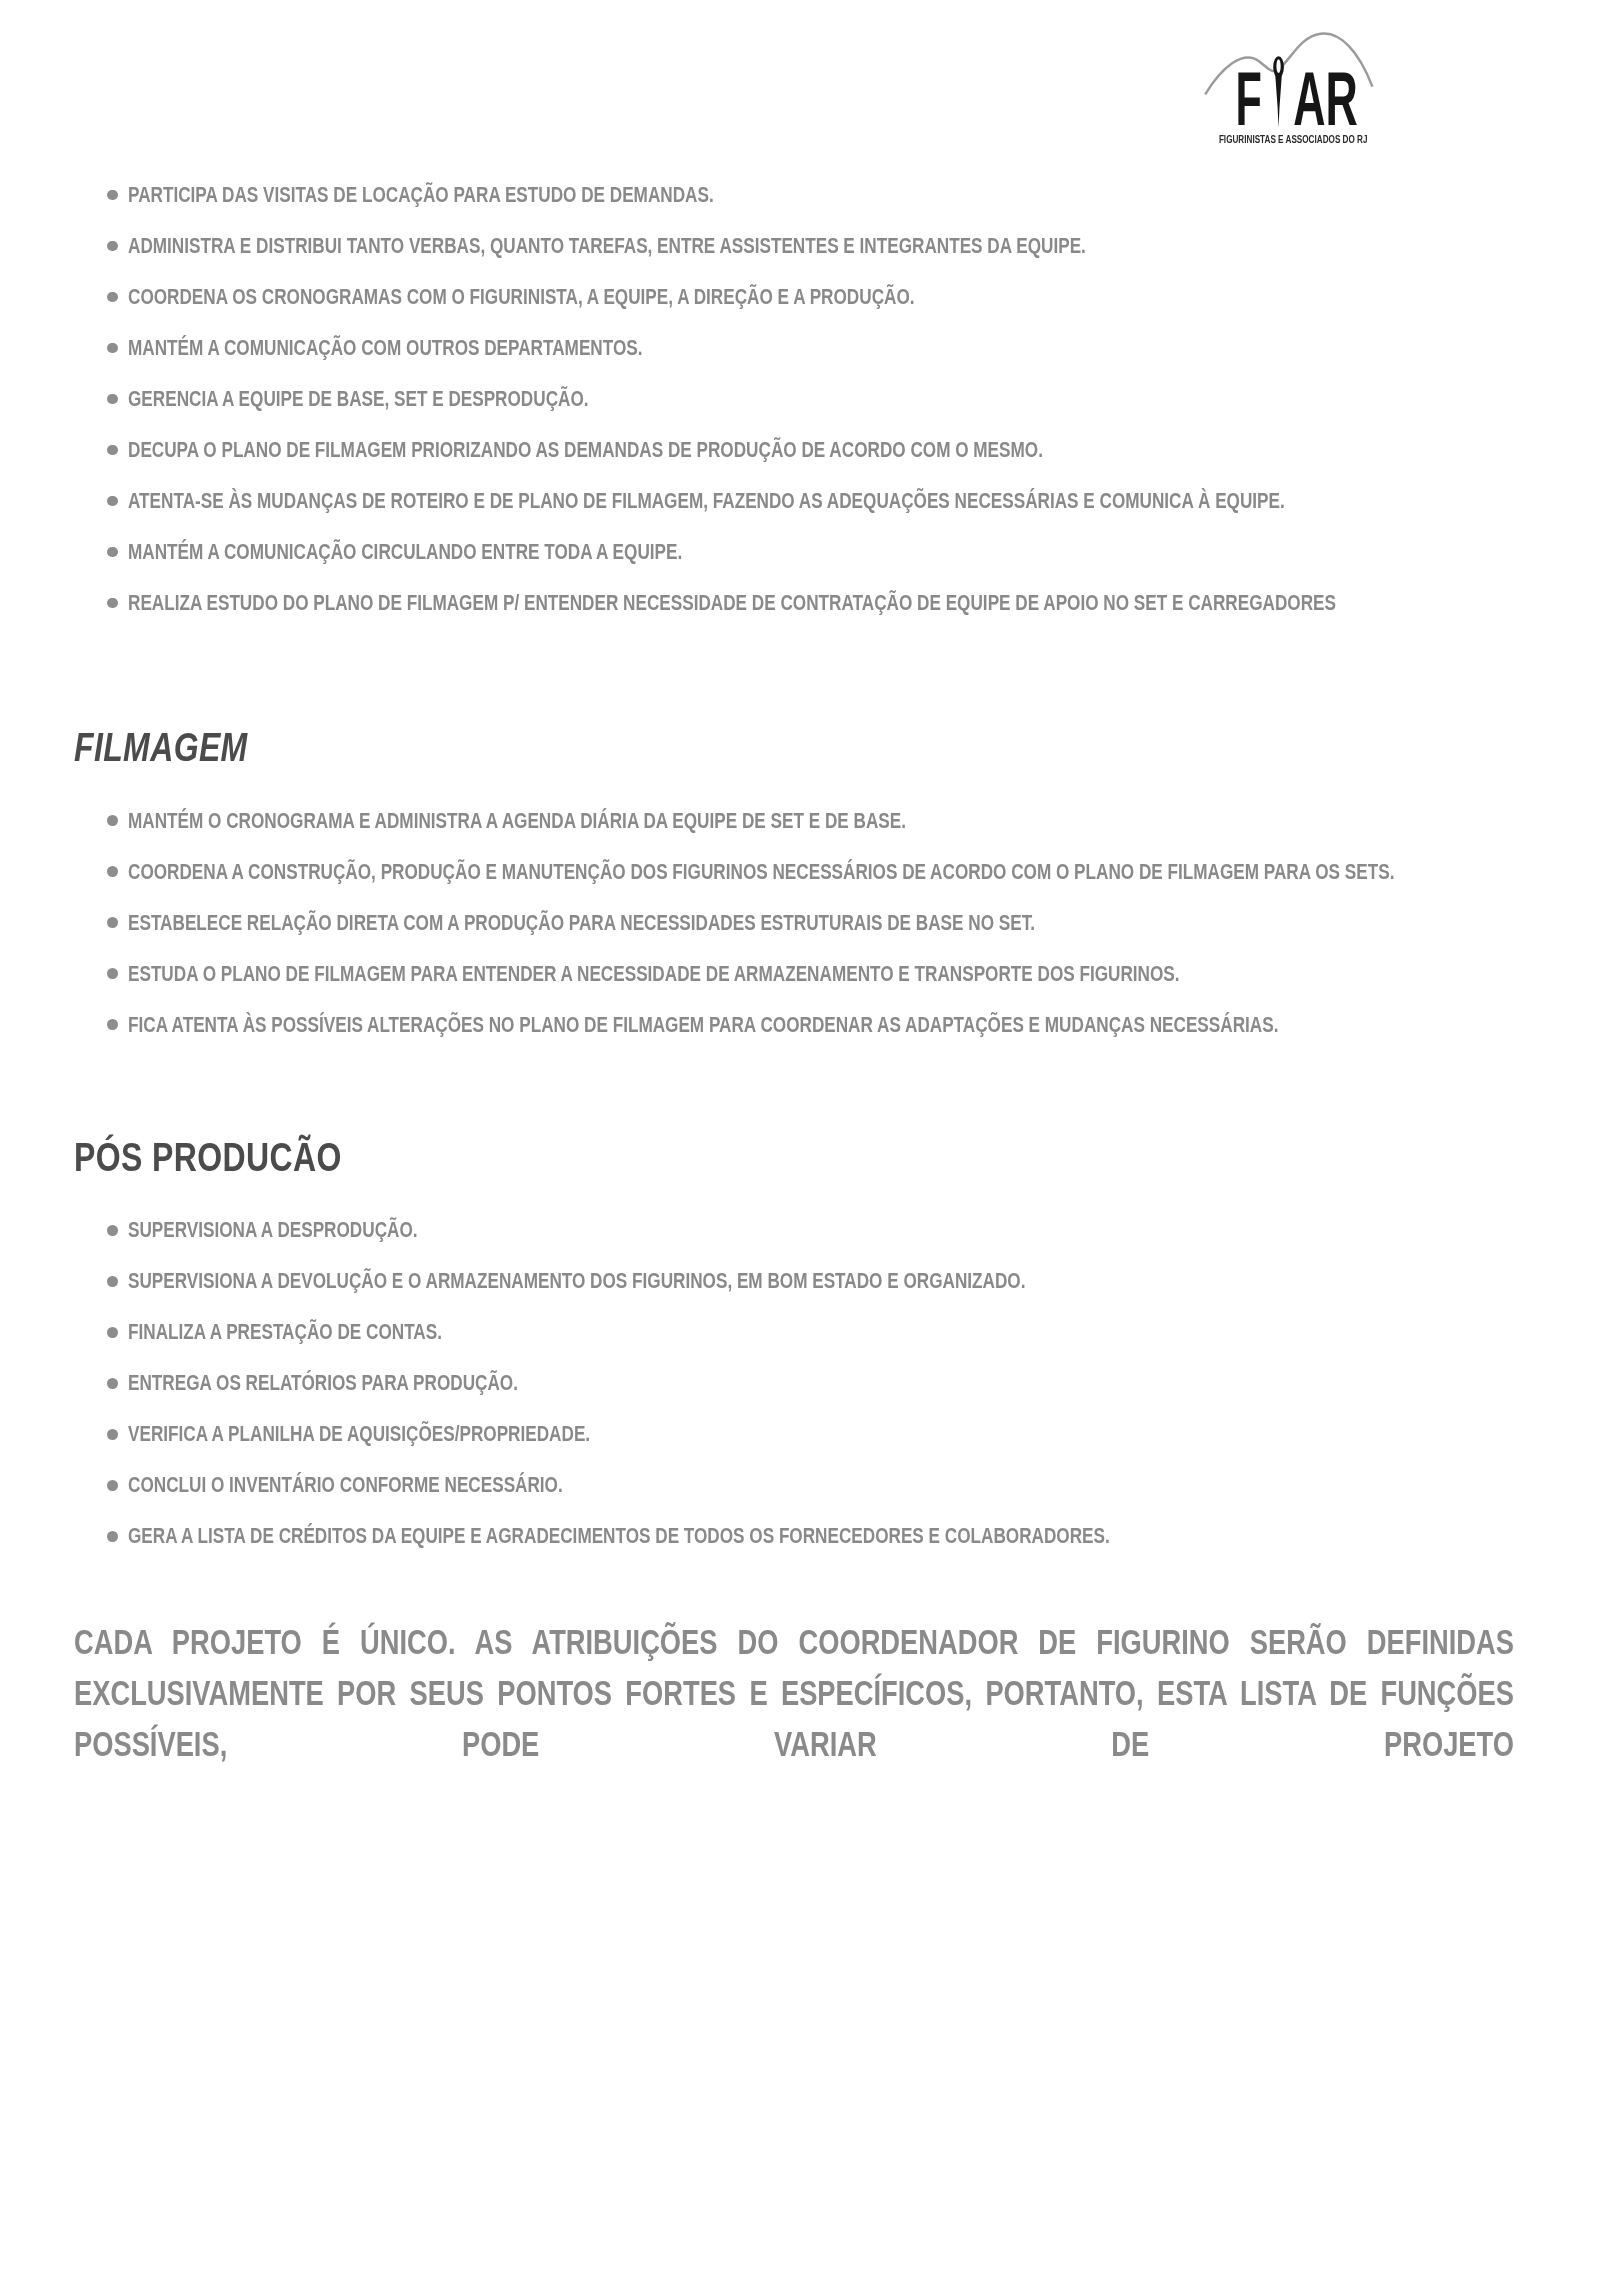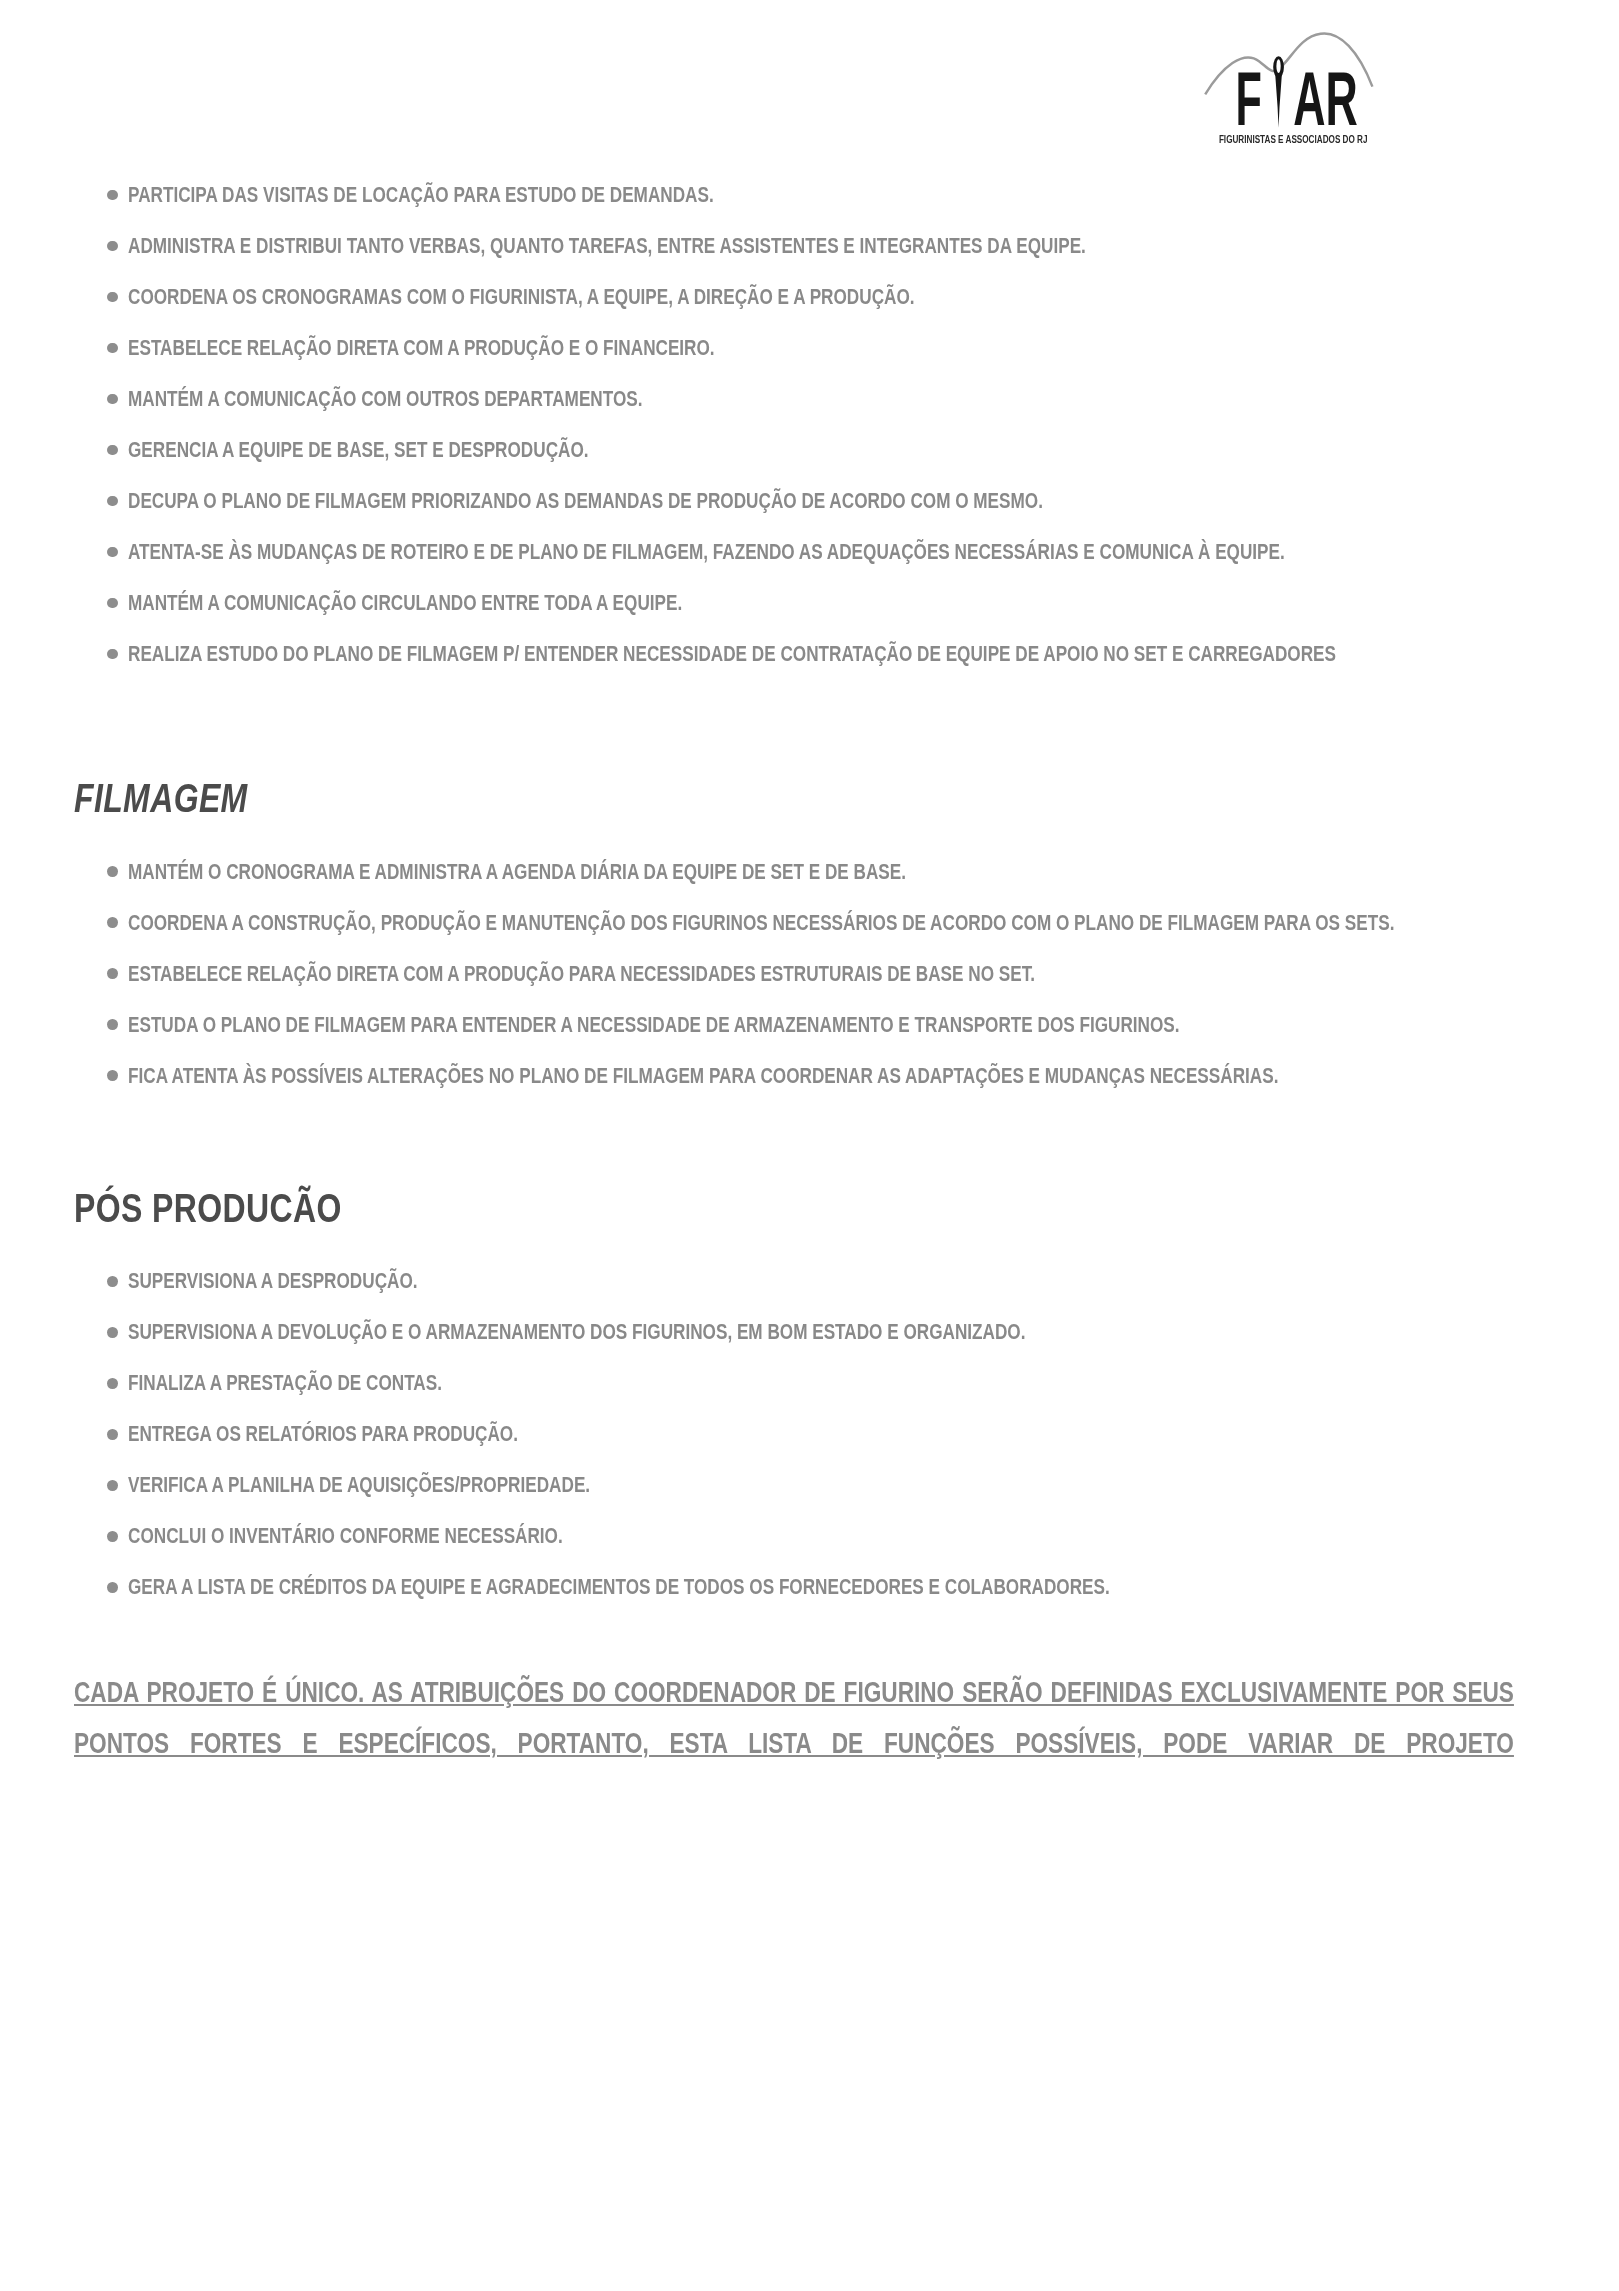--- a/index.html
+++ b/index.html
@@ -44,25 +44,24 @@
   }
   h2 {
     color:#4b4b4b;
     font-size:41px; font-weight:700; line-height:51px;
     letter-spacing:0.5px;
   }
   h2.gap-a { margin:94px 0 21.6px 0;font-style:italic; }
   h2.gap-b { margin:82px 0 21.6px 0; }
   .closing {
     margin-top:55px;
-    font-size:29px; font-weight:700; line-height:51px;
+    font-size:35px; font-weight:700; line-height:51px;
     color:#8a8a8a;
     text-align:justify;
     text-align-last:justify;
-    text-decoration:underline;
   }
 </style>
 </head>
 <body>
 
 <div class="page">
 
   <svg class="logo" viewBox="0 0 205 135" aria-hidden="true">
     <path d="M3,72 C20,44 42,26 58,38 C66,44 71,51 77,47 C90,38 99,13 121,10 C141,7 160,28 174,64" stroke="#9b9b9b" stroke-width="2.5" fill="none"></path>
     <text class="wordmark" x="34" y="103" textLength="27" lengthAdjust="spacingAndGlyphs">F</text>
@@ -79,23 +78,20 @@
 
     <ul>
       <li>
           <span class="cond">PARTICIPA DAS VISITAS DE LOCAÇÃO PARA ESTUDO DE DEMANDAS.</span>
         </li>
       <li>
           <span class="cond">ADMINISTRA E DISTRIBUI TANTO VERBAS, QUANTO TAREFAS, ENTRE ASSISTENTES E INTEGRANTES DA EQUIPE.</span>
         </li>
       <li>
           <span class="cond">COORDENA OS CRONOGRAMAS COM O FIGURINISTA, A EQUIPE, A DIREÇÃO E A PRODUÇÃO.</span>
-        </li>
-      <li>
-          <span class="cond">ESTABELECE RELAÇÃO DIRETA COM A PRODUÇÃO E O FINANCEIRO.</span>
         </li>
       <li>
           <span class="cond">MANTÉM A COMUNICAÇÃO COM OUTROS DEPARTAMENTOS.</span>
         </li>
       <li>
           <span class="cond">GERENCIA A EQUIPE DE BASE, SET E DESPRODUÇÃO.</span>
         </li>
       <li>
           <span class="cond">DECUPA O PLANO DE FILMAGEM PRIORIZANDO AS DEMANDAS DE PRODUÇÃO DE ACORDO COM O MESMO.</span>
         </li>

